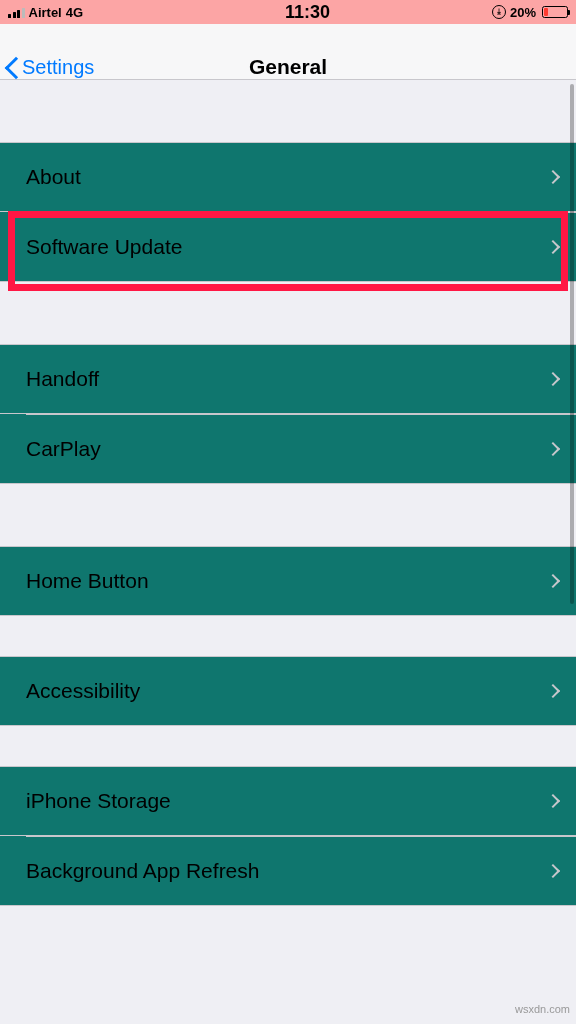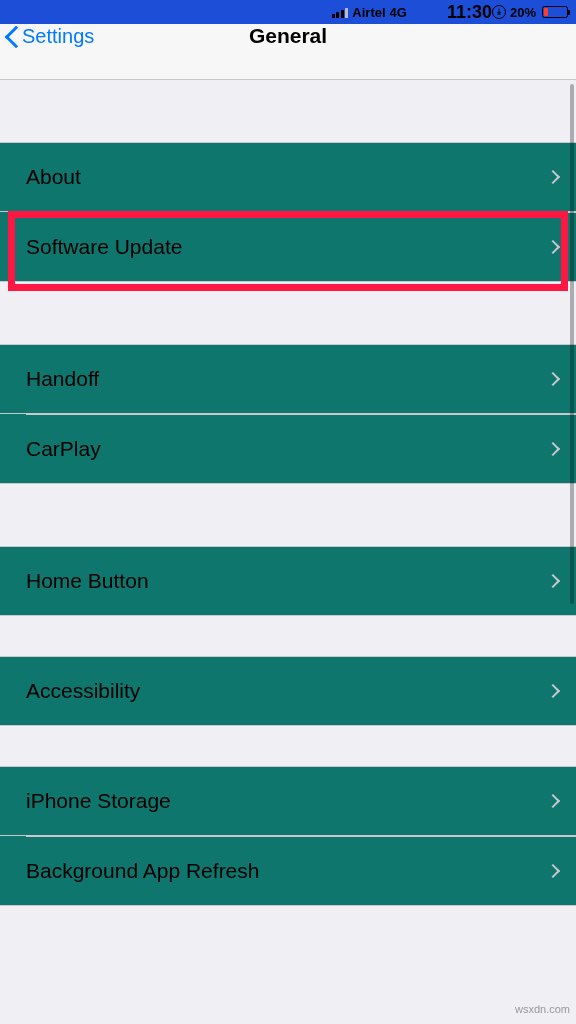--- a/index.html
+++ b/index.html
@@ -11,24 +11,24 @@
     }
     body {
       width: 576px;
       height: 1024px;
       background: #efeff4;
       position: relative;
       overflow: hidden;
     }
     .status-bar {
       height: 24px;
-      background: #1d4ed8;
+      background: #fca5a5;
       display: flex;
       align-items: center;
-      justify-content: flex-end;
+      justify-content: space-between;
       padding: 12px 8px;
       font-size: 13px;
       font-weight: 600;
       color: #000;
     }
     .status-left { display: flex; align-items: center; gap: 4px; }
     .signal-bars { display: inline-flex; align-items: flex-end; gap: 1.5px; height: 11px; }
     .signal-bars span {
       width: 3px; background: #000; border-radius: 0.5px;
     }
@@ -52,21 +52,21 @@
     }
     .battery-fill {
       position:absolute; left:1px; top:1px; bottom:1px; width:18%;
       background:#ff3b30; border-radius:1px;
     }
     .nav-bar {
       height: 56px;
       background: #f7f7f8;
       border-bottom: 1px solid #c8c7cc;
       display: flex;
-      align-items: flex-start;
+      align-items: flex-end;
       position: relative;
     }
     .back-btn {
       display: flex; align-items: center;
       color: #007aff;
       font-size: 20px;
       padding-left: 6px;
       cursor: pointer;
     }
     .back-chevron {

